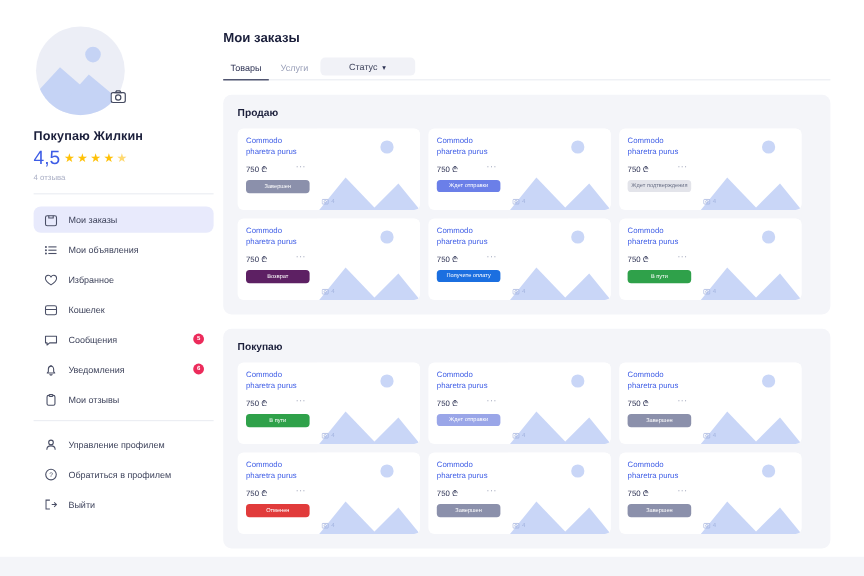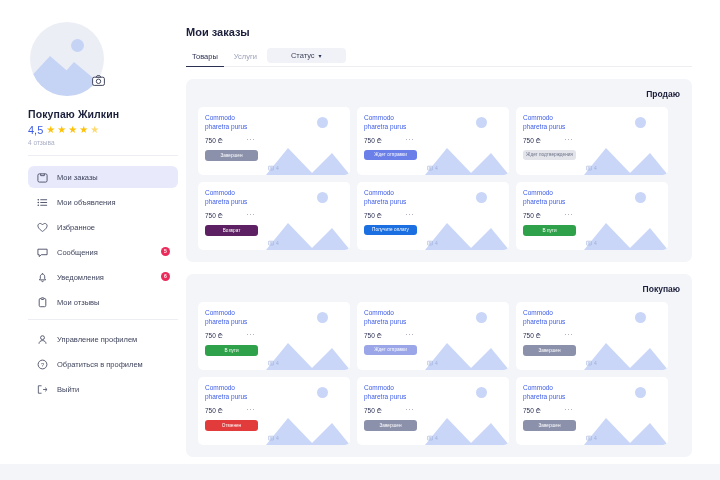--- a/index.html
+++ b/index.html
@@ -49,21 +49,21 @@
     position:absolute; right:-2px; bottom:9px;
     width:16px; height:14px; display:flex; align-items:center; justify-content:center;
   }
   .cam-badge svg { display:block; }
 
   .uname {
     margin-top:12px; font-size:10.5px; font-weight:bold; color:#1b1f3b;
     letter-spacing:.1px;
   }
   .rating-row { margin-top:4px; display:flex; align-items:center; gap:2px; }
-  .rating-num { font-size:11px; color:#3d5ce6; font-weight:normal; margin-right:1px; }
+  .rating-num { font-size:16px; color:#3d5ce6; font-weight:normal; margin-right:1px; }
   .star { color:#ffc107; font-size:10px; line-height:1; }
   .star.half { color:#ffd970; }
   .reviews { margin-top:3px; font-size:6.5px; color:#a9aec4; }
 
   .divider { height:1px; background:#eceef3; margin:9px 0 7px 0; }
 
   .nav { margin-top:10px; }
   .nav-item {
     display:flex; align-items:center; gap:9px;
     height:22px; padding:0 9px; border-radius:6px;
@@ -103,21 +103,21 @@
     display:flex; align-items:center; gap:4px;
     background:#f1f2f7; border-radius:4px; padding:3px 24px;
     font-size:7.5px; color:#3f445c; margin-bottom:3px; cursor:pointer;
   }
   .chev { font-size:6px; color:#2b3052; }
 
   .panel {
     margin-top:12px; background:#f4f5f9; border-radius:7px;
     padding:10px 12px 12px 12px;
   }
-  .panel-title { font-size:8.5px; font-weight:bold; color:#1b1f3b; margin-bottom:8px;text-align:right; }
+  .panel-title { font-size:8.5px; font-weight:bold; color:#1b1f3b; margin-bottom:8px; }
 
   .grid { display:flex; flex-wrap:wrap; gap:7px 7px; }
   .card {
     width:152px; height:68px; background:#ffffff; border-radius:5px;
     display:flex; overflow:hidden;
   }
   .card-info {
     width:66px; flex:0 0 66px; padding:7px 6px 6px 7px;
     display:flex; flex-direction:column;
   }
@@ -229,20 +229,29 @@
 
       <div class="nav-item">
         <span class="ic">
           <svg width="12" height="11" viewBox="0 0 13 12">
               <path d="M6.5 10.6 C6.5 10.6 1 7.4 1 4.2 C1 2.4 2.3 1.2 3.8 1.2 C5 1.2 6 2 6.5 2.9 C7 2 8 1.2 9.2 1.2 C10.7 1.2 12 2.4 12 4.2 C12 7.4 6.5 10.6 6.5 10.6 Z" fill="none" stroke="#4a4f66" stroke-width="1"></path>
             </svg>
         </span>
         <span class="nav-label">Избранное</span>
       </div>
 
+      <div class="nav-item">
+        <span class="ic">
+          <svg width="11" height="11" viewBox="0 0 12 12">
+              <rect x="1" y="2" width="10" height="8.2" rx="1.6" fill="none" stroke="#4a4f66" stroke-width="1"></rect>
+              <path d="M1 5.3 H11" stroke="#4a4f66" stroke-width="1"></path>
+            </svg>
+        </span>
+        <span class="nav-label">Кошелек</span>
+      </div>
 
       <div class="nav-item">
         <span class="ic">
           <svg width="11" height="11" viewBox="0 0 12 12">
               <path d="M1 2.4 h10 v6 h-6.2 l-2.4 2 v-2 H1 Z" fill="none" stroke="#4a4f66" stroke-width="1" stroke-linejoin="round"></path>
             </svg>
         </span>
         <span class="nav-label">Сообщения</span>
         <span class="nav-badge">5</span>
       </div>

